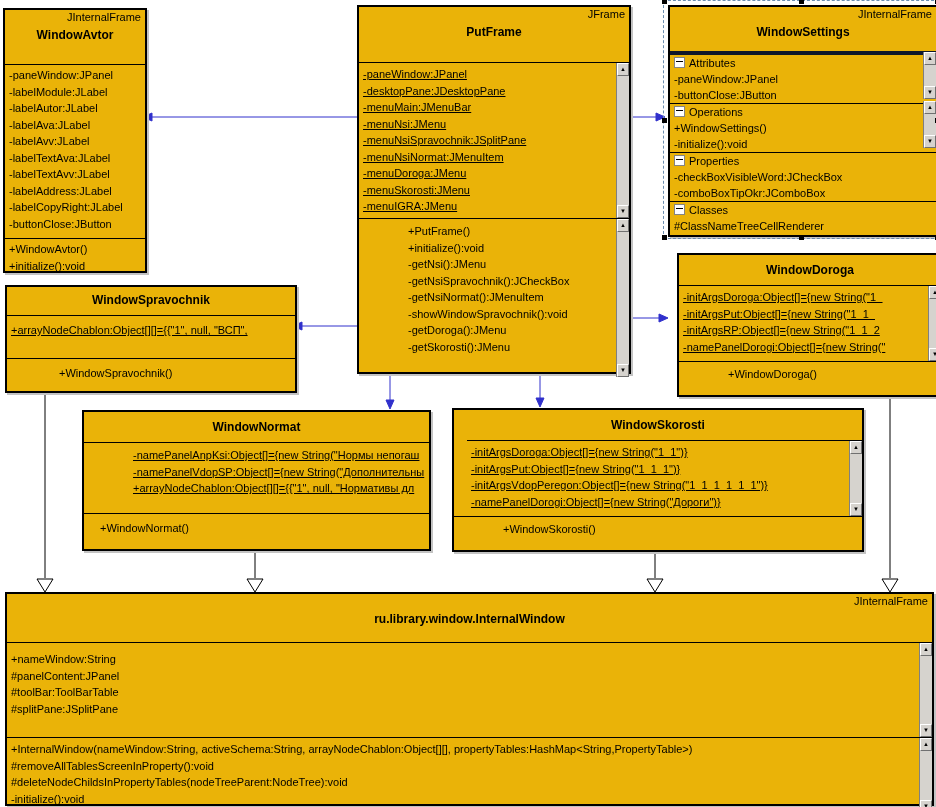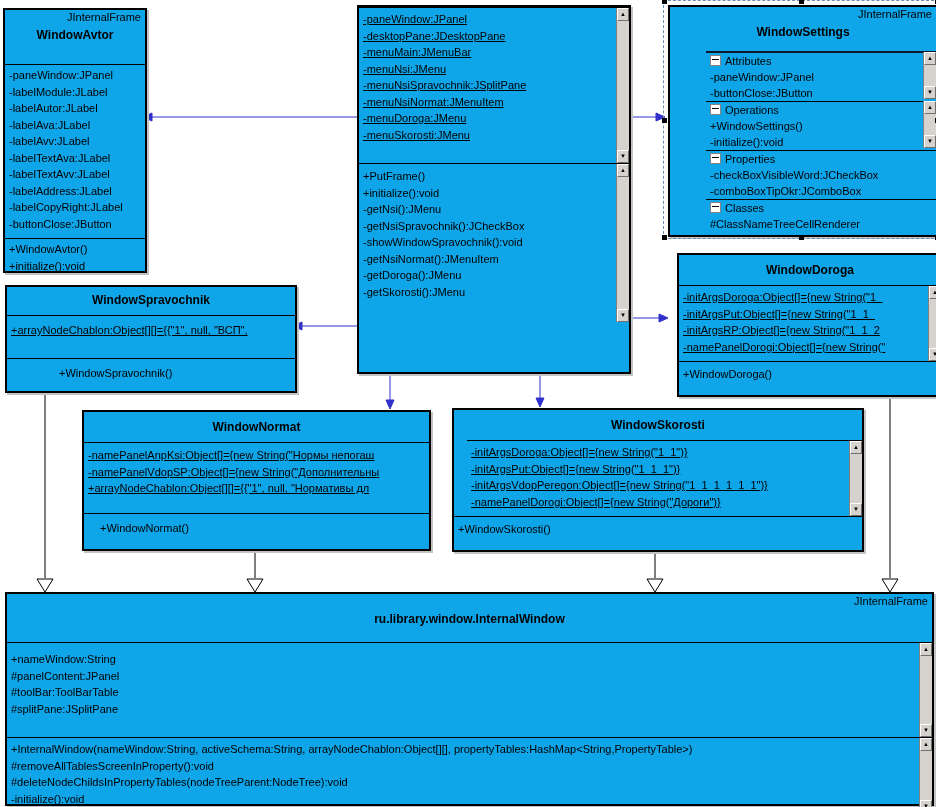--- a/index.html
+++ b/index.html
@@ -1,31 +1,31 @@
 <!DOCTYPE html>
 <html><head>
 <meta charset="utf-8">
 <style>
   html,body{margin:0;padding:0;background:#fff;}
   .canvas{position:relative;width:936px;height:807px;background:#ffffff;font-family:"Liberation Sans",sans-serif;overflow:hidden;}
   svg.connectors{position:absolute;left:0;top:0;z-index:1;}
-  .uml-box{position:absolute;background:#0ea5e9;border:2px solid #000;box-shadow:2px 2px 0 #c3c3c3;z-index:2;}
+  .uml-box{position:absolute;background:#eab308;border:2px solid #000;box-shadow:2px 2px 0 #c3c3c3;z-index:2;}
   .title{overflow:hidden;}
   .stereo{font-size:11px;line-height:13px;text-align:right;padding:1px 4px 0 0;white-space:nowrap;}
   .cname{font-size:12px;font-weight:bold;text-align:center;line-height:14px;padding-top:4px;white-space:nowrap;}
   .cname2{font-size:12px;font-weight:bold;text-align:center;white-space:nowrap;}
   .comp{border-top:1px solid #000;position:relative;overflow:hidden;}
   .row{font-size:11px;line-height:16.5px;height:16.5px;white-space:nowrap;overflow:hidden;padding:0 3px 0 4px;}
   .u{text-decoration:underline;}
-  .pt2{padding-top:2px;}.pt3{padding-top:3px;}.pt4{padding-top:4px;}.pt6{padding-top:6px;}.pt8{padding-top:8px;}
+  .pt2{padding-top:2px;}.pt3{padding-top:3px;}.pt4{padding-top:4px;padding-left:45px;}.pt6{padding-top:6px;}.pt8{padding-top:8px;}
   .sb-pad .row{padding-right:15px;}
   .vscroll{position:absolute;top:0;right:0;bottom:0;width:12px;background:#d6d3ce;border-left:1px solid #808080;display:flex;flex-direction:column;justify-content:space-between;}
   .mini-scroll{position:absolute;width:12px;right:0;background:#d6d3ce;border-left:1px solid #808080;display:flex;flex-direction:column;justify-content:space-between;z-index:3;}
   .sbtn{display:block;height:11px;font-size:6px;line-height:10px;text-align:center;color:#000;background:#d6d3ce;border:1px solid;border-color:#ffffff #707070 #707070 #ffffff;cursor:default;}
-  .sections{border-top:2px solid #0f172a;margin-left:36px;}
+  .sections{border-top:4px solid #0f172a;}
   .section{border-bottom:1px solid #000;}
   .section:last-child{border-bottom:none;}
   .t-row{font-size:11px;line-height:16px;height:16px;white-space:nowrap;overflow:hidden;padding:0 14px 0 4px;}
   .expander{width:9px;height:9px;border:1px solid #848484;display:inline-block;position:relative;margin:0 4px 0 0;vertical-align:-1px;background:#fff;}
   .expander i{position:absolute;left:1px;right:1px;top:3px;height:1px;background:#000;}
   .selection{position:absolute;border:1px dashed #6a8db0;z-index:4;pointer-events:none;}
   .handle{position:absolute;width:5px;height:5px;background:#000;pointer-events:auto;}
   .h-tl{left:-2px;top:-2px;}.h-tm{left:calc(50% - 2px);top:-2px;}.h-tr{right:-2px;top:-2px;}
   .h-ml{left:-2px;top:calc(50% - 2px);}.h-mr{right:-2px;top:calc(50% - 2px);}
   .h-bl{left:-2px;bottom:-2px;}.h-bm{left:calc(50% - 2px);bottom:-2px;}.h-br{right:-2px;bottom:-2px;}
@@ -79,41 +79,46 @@
       <div class="row">-labelCopyRight:JLabel</div>
       <div class="row">-buttonClose:JButton</div>
     </div>
     <div class="comp pt2" style="height:32px;">
       <div class="row">+WindowAvtor()</div>
       <div class="row">+initialize():void</div>
     </div>
   </div>
 
   <div class="uml-box" style="left:357px;top:5px;width:270px;height:365px;">
+    <div class="title" style="height:55px;">
+      <div class="stereo">JFrame</div>
+      <div class="cname">PutFrame</div>
+    </div>
     <div class="comp pt3 sb-pad" style="height:152px;">
       <div class="row u">-paneWindow:JPanel</div>
       <div class="row u">-desktopPane:JDesktopPane</div>
       <div class="row u">-menuMain:JMenuBar</div>
       <div class="row u">-menuNsi:JMenu</div>
       <div class="row u">-menuNsiSpravochnik:JSplitPane</div>
       <div class="row u">-menuNsiNormat:JMenuItem</div>
       <div class="row u">-menuDoroga:JMenu</div>
       <div class="row u">-menuSkorosti:JMenu</div>
+      <div class="row u">-menuIGRA:JMenu</div>
       <div class="vscroll">
         <span class="sbtn">▲</span>
         <span class="sbtn">▼</span>
       </div>
     </div>
     <div class="comp pt4 sb-pad" style="height:154px;">
       <div class="row">+PutFrame()</div>
       <div class="row">+initialize():void</div>
       <div class="row">-getNsi():JMenu</div>
       <div class="row">-getNsiSpravochnik():JCheckBox</div>
+      <div class="row">-getNsiNormat():JMenuItem</div>
       <div class="row">-showWindowSpravochnik():void</div>
-      <div class="row">-getNsiNormat():JMenuItem</div>
       <div class="row">-getDoroga():JMenu</div>
       <div class="row">-getSkorosti():JMenu</div>
       <div class="vscroll">
         <span class="sbtn">▲</span>
         <span class="sbtn">▼</span>
       </div>
     </div>
   </div>
 
   <div class="uml-box" style="left:668px;top:5px;width:266px;height:228px;">

